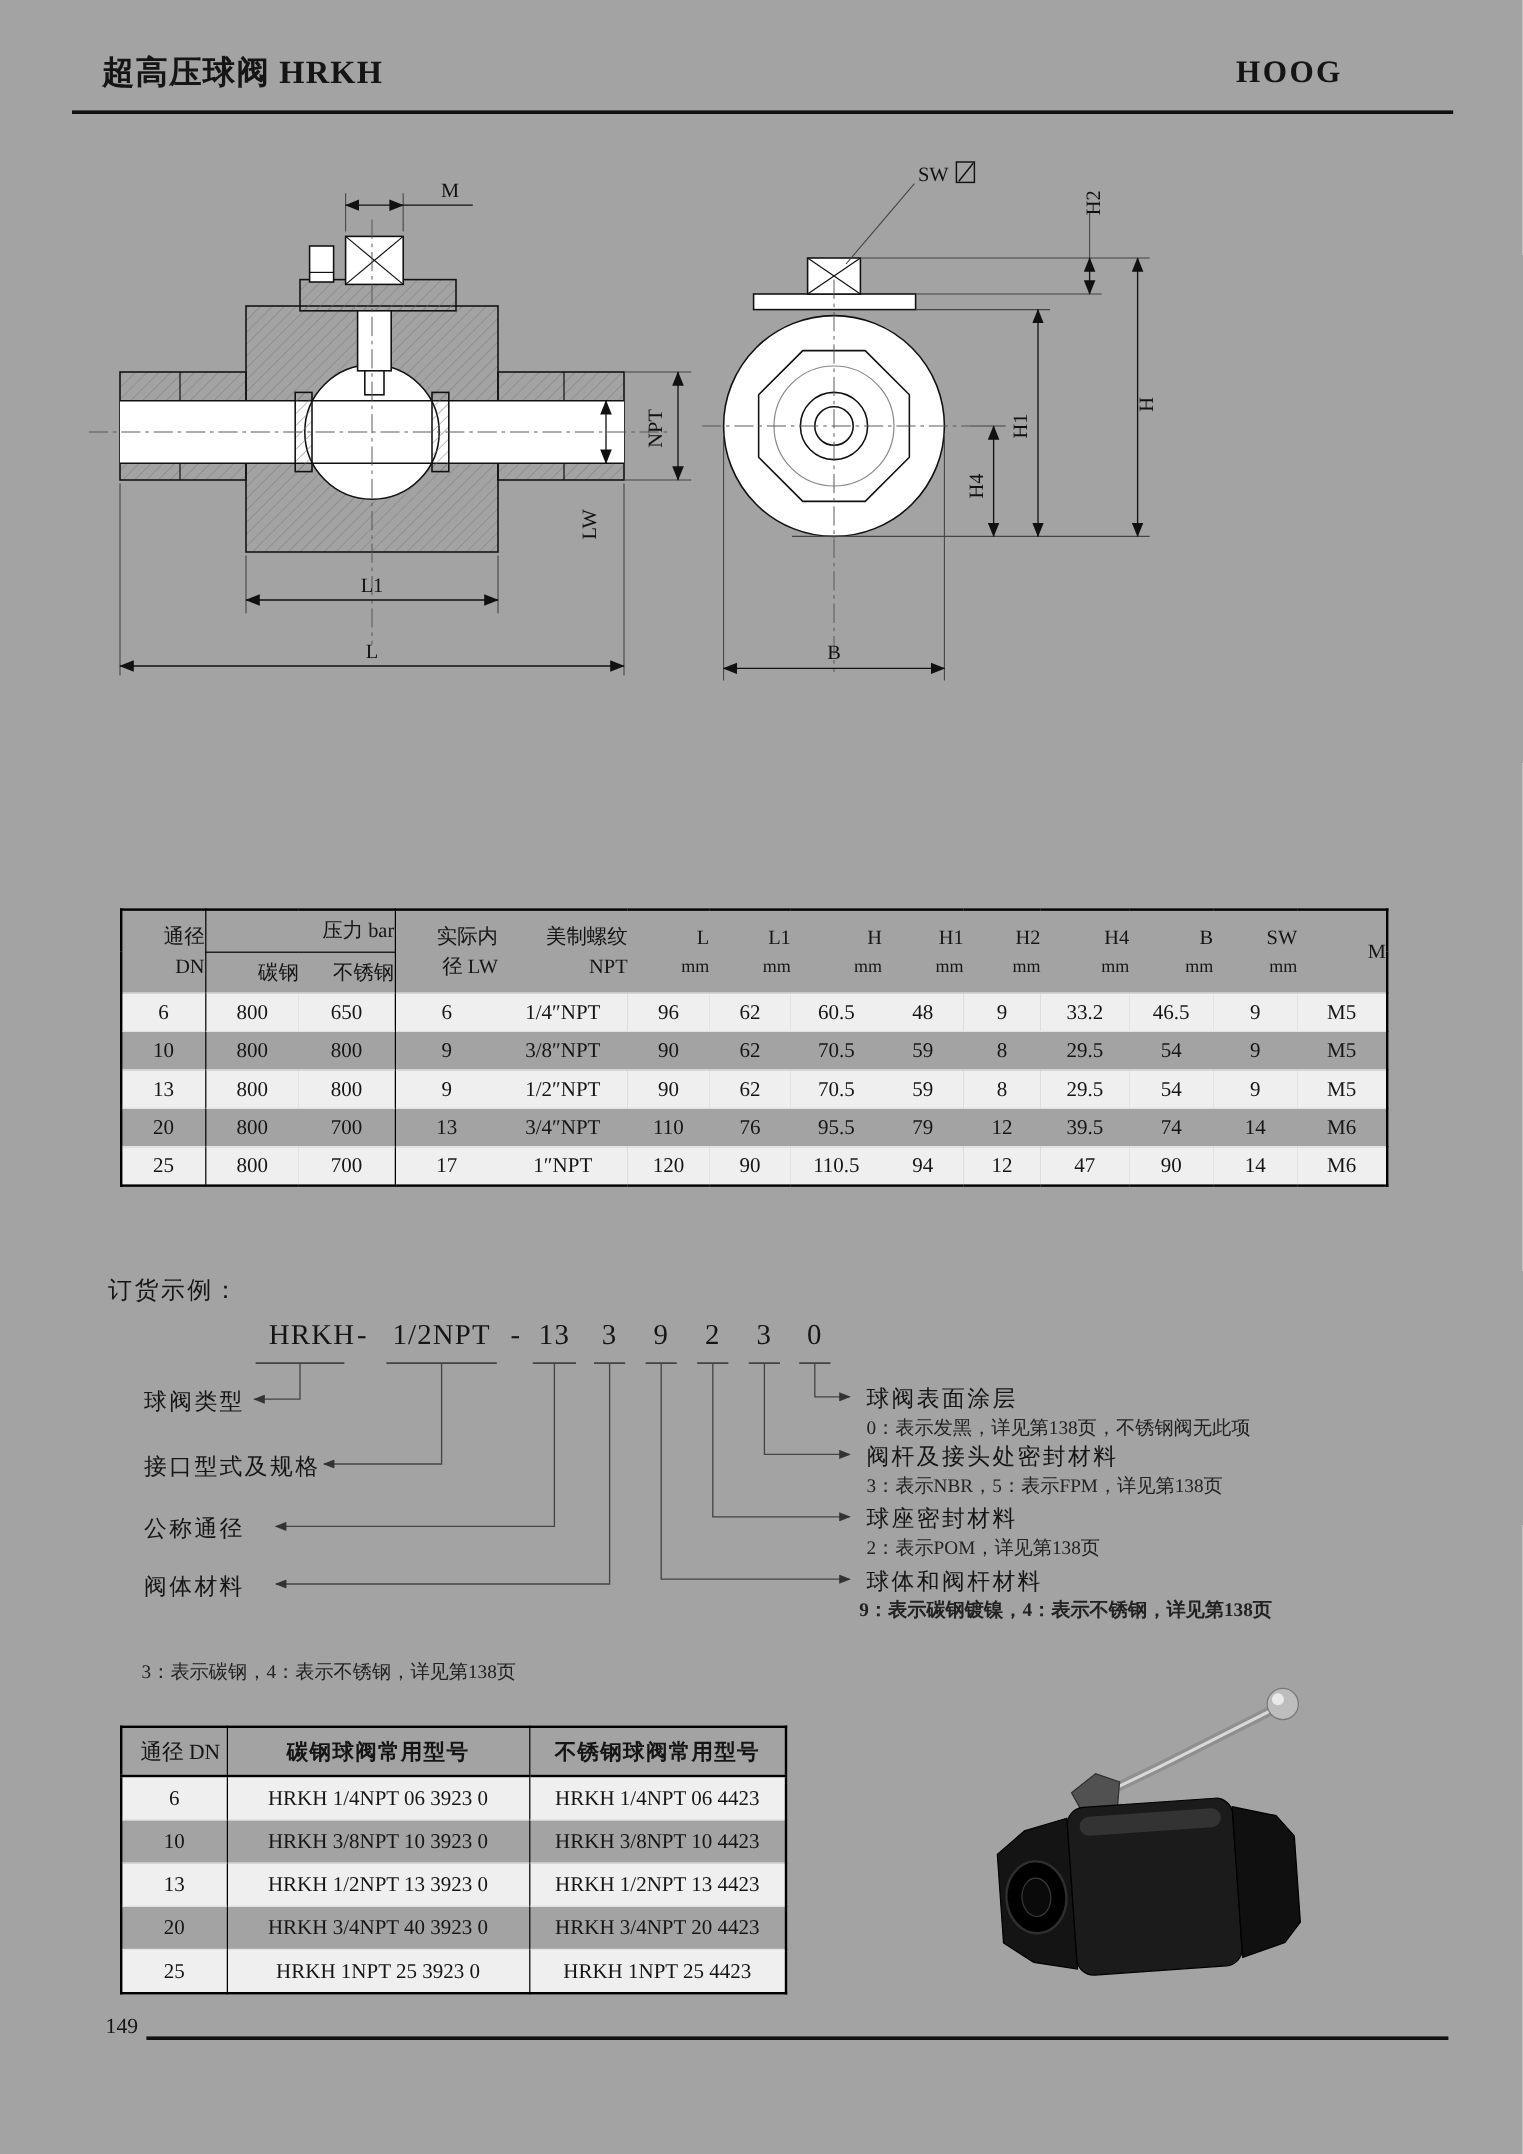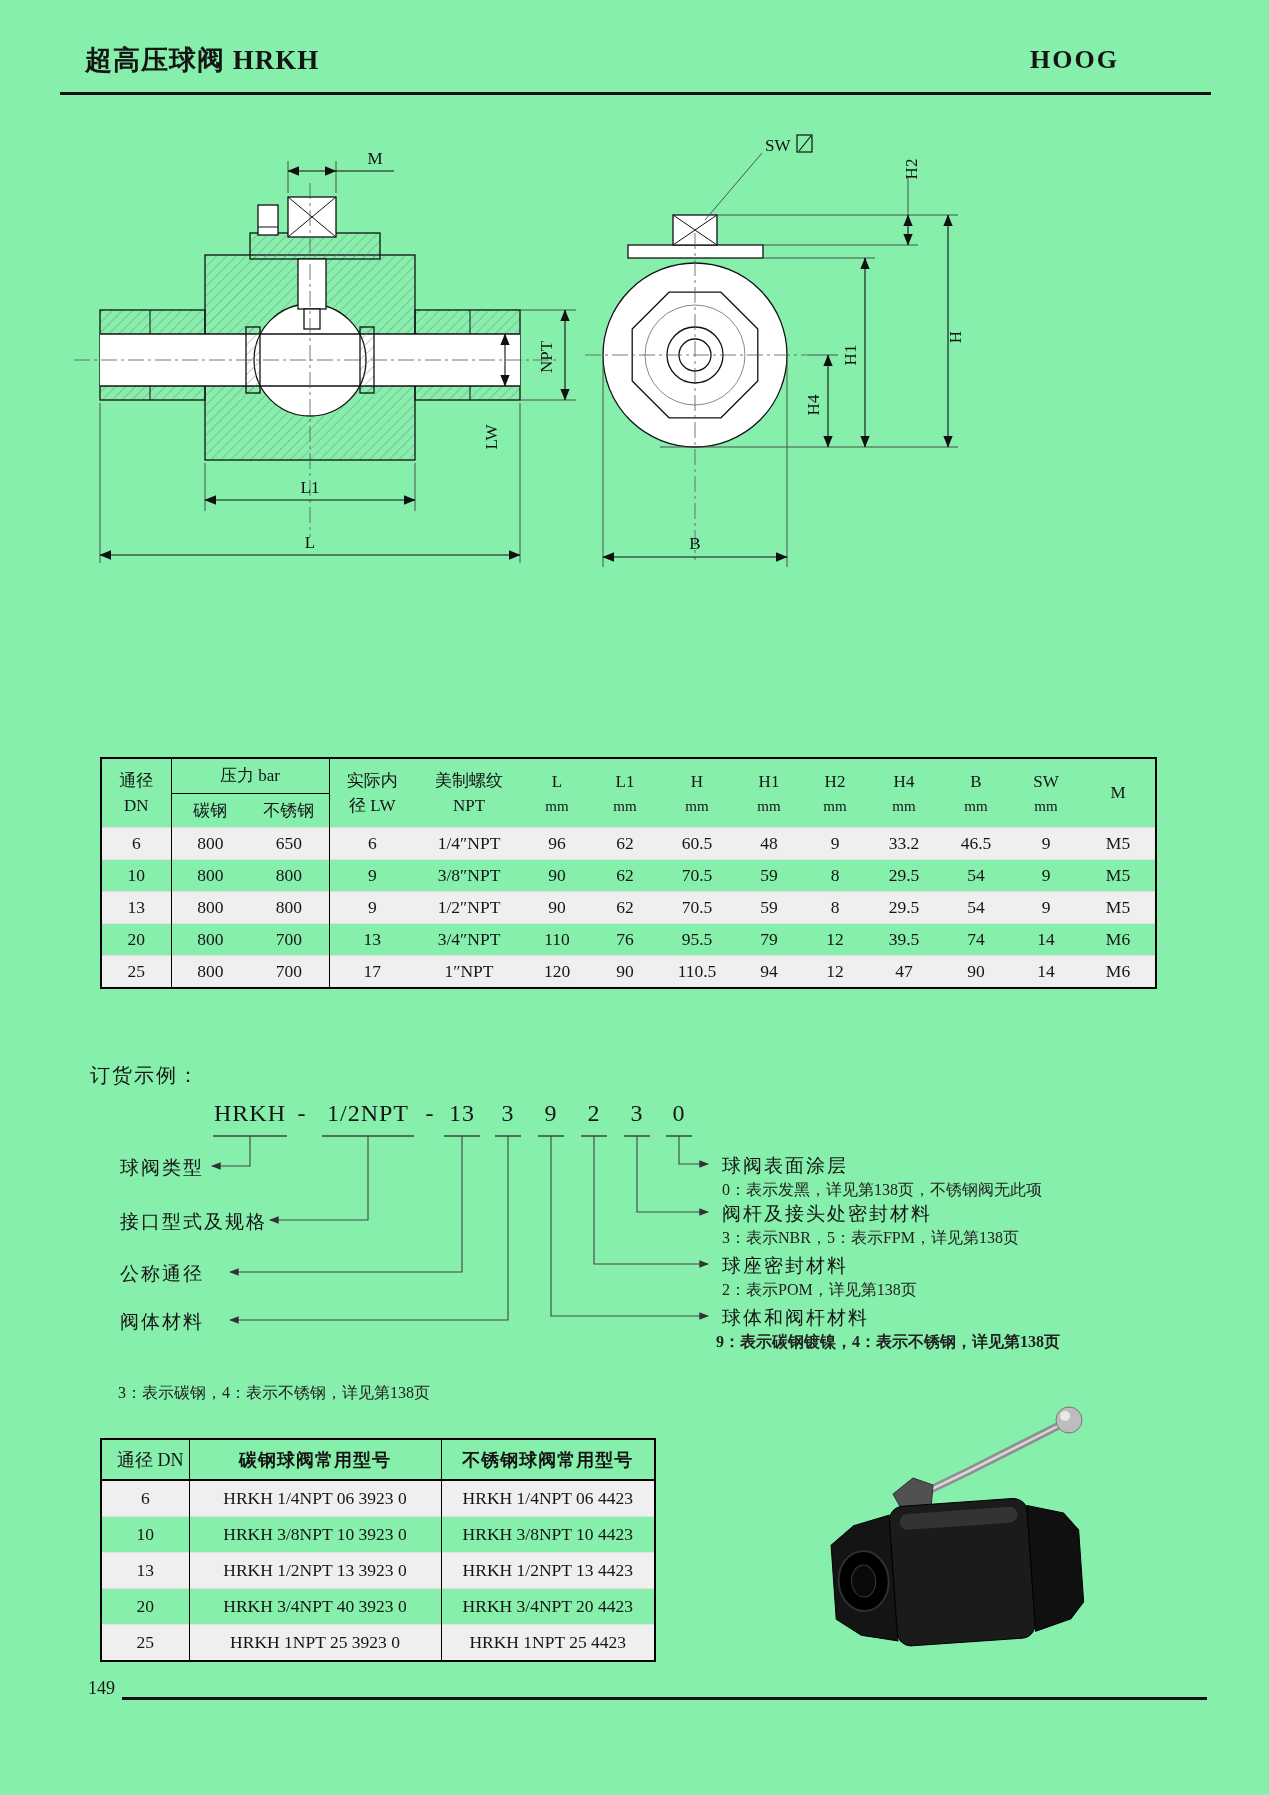--- a/index.html
+++ b/index.html
@@ -1,28 +1,28 @@
 <!DOCTYPE html>
 <html><head>
 <meta charset="utf-8">
 <style>
   html,body{margin:0;padding:0;background:#fff;}
-  .page{position:relative;width:1269px;height:1795px;margin:0 auto;background:#86efac;
+  .page{position:relative;width:1269px;height:1795px;margin:0 auto;background:#a3a3a3;
         font-family:"Liberation Serif","DejaVu Serif",serif;color:#151515;overflow:hidden;}
   .abs{position:absolute;}
   .title{left:85px;top:42px;font-size:27px;font-weight:bold;letter-spacing:1px;}
   .brand{right:150px;top:45px;font-size:26px;font-weight:bold;letter-spacing:2px;}
   .rule{left:60px;right:58px;top:92px;height:3px;background:#111;}
   .dwg{left:60px;top:105px;}
   .caption{left:334px;top:693px;width:410px;text-align:center;font-size:20px;letter-spacing:3px;}
 
   table.spec{position:absolute;left:100px;top:757px;width:1056px;border-collapse:collapse;
              table-layout:fixed;border:2px solid #000;text-align:center;font-size:17px;}
   .spec th{font-weight:normal;padding:4px 0;vertical-align:middle;line-height:1.5;}
-  .spec thead{border-bottom:1.6px solid #000;}
+  .spec thead{border-bottom:1.6px solid #000;text-align:right;}
   .spec .br{border-right:1.6px solid #000;}
   .spec .grp{border-bottom:1.2px solid #000;}
   .spec .unit{font-size:15px;}
   .spec tbody td{height:31px;padding:0;border-top:1px solid #e2e2e2;font-size:17.5px;}
   .spec tbody tr:nth-child(odd){background:#efefef;}
   .spec tbody td:first-child,.spec tbody td:nth-child(3){border-right:1.6px solid #000;}
 
   .ordering{left:0;top:1060px;width:1033px;height:372px;}
   .ord-label{position:absolute;left:90px;top:2px;font-size:20px;letter-spacing:2px;}
   .code-part{position:absolute;top:40px;font-size:24px;text-align:center;letter-spacing:1px;}
@@ -334,21 +334,21 @@
         <path d="M368 76V160H270" marker-end="url(#la)"></path>
         <path d="M462 76V212H230" marker-end="url(#la)"></path>
         <path d="M508 76V260H230" marker-end="url(#la)"></path>
         <path d="M551 76V256H708" marker-end="url(#la)"></path>
         <path d="M594 76V204H708" marker-end="url(#la)"></path>
         <path d="M637 76V152H708" marker-end="url(#la)"></path>
         <path d="M679 76V104H708" marker-end="url(#la)"></path>
       </g>
     </svg>
 
-    <span class="code-part" style="left:210px;width:80px;">HRKH</span>
+    <span class="code-part" style="left:220px;width:80px;">HRKH</span>
     <span class="code-part" style="left:292px;width:20px;">-</span>
     <span class="code-part" style="left:320px;width:96px;">1/2NPT</span>
     <span class="code-part" style="left:420px;width:20px;">-</span>
     <span class="code-part" style="left:442px;width:40px;">13</span>
     <span class="code-part" style="left:493px;width:30px;">3</span>
     <span class="code-part" style="left:536px;width:30px;">9</span>
     <span class="code-part" style="left:579px;width:30px;">2</span>
     <span class="code-part" style="left:622px;width:30px;">3</span>
     <span class="code-part" style="left:664px;width:30px;">0</span>
 

